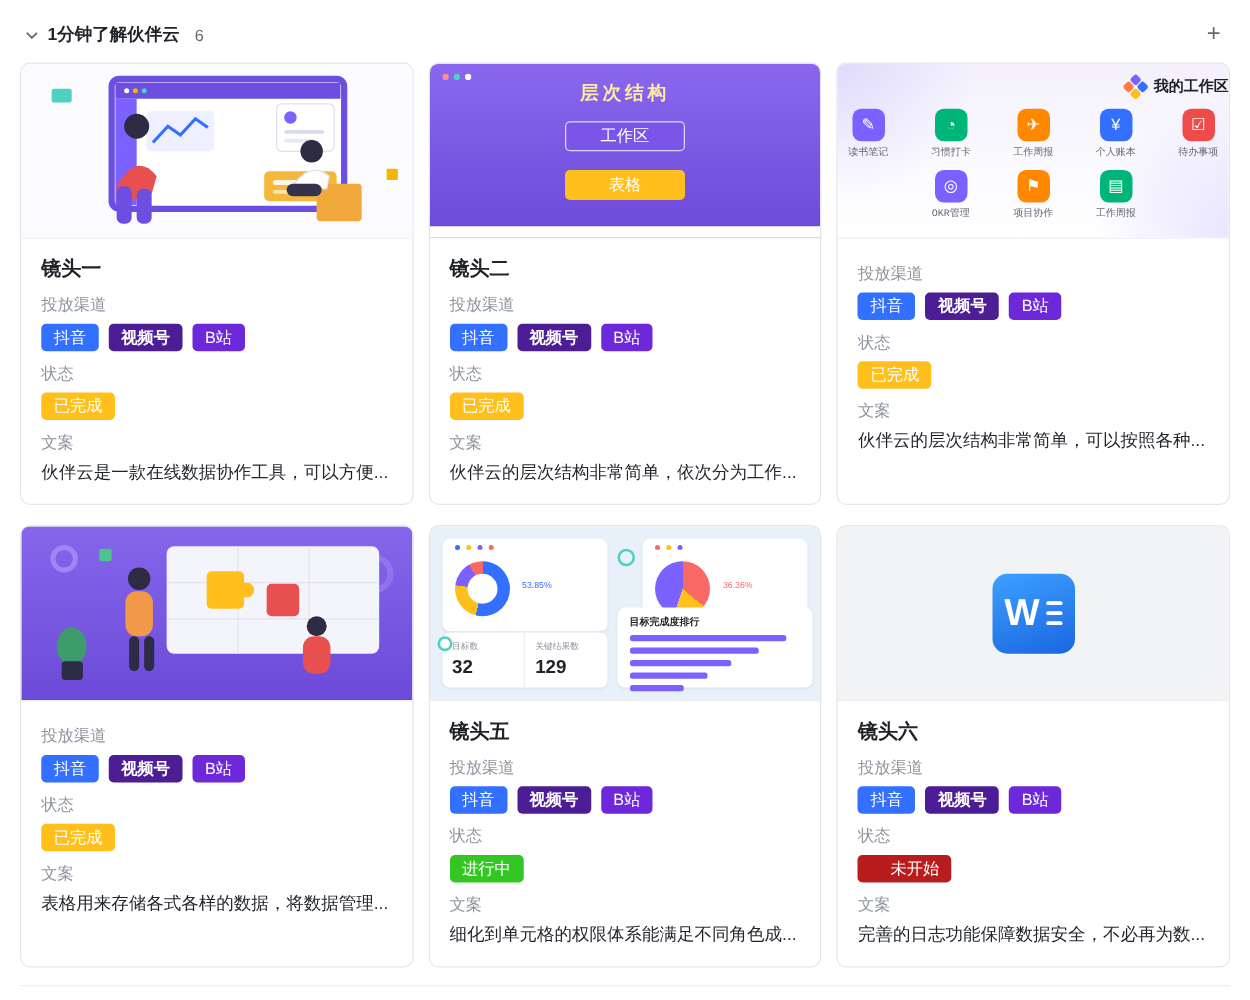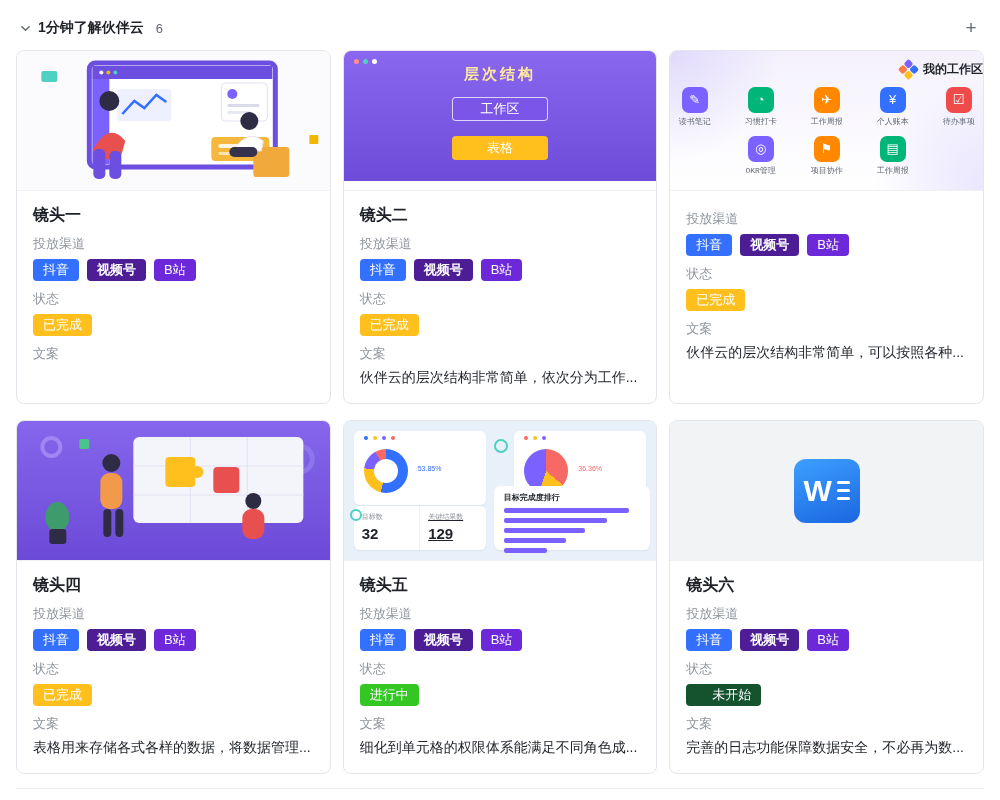--- a/index.html
+++ b/index.html
@@ -26,21 +26,21 @@
   .cbody { padding:10px 16px 16px; }
   .ctitle { font-size:16px; font-weight:700; margin:4px 0 2px; }
   .flabel { font-size:13px; color:#8f959e; margin:9px 0 6px; }
   .tagrow { display:flex; gap:8px; }
   .tag { height:22px; line-height:22px; padding:0 10px; border-radius:4px; color:#fff; font-size:13px; white-space:nowrap; }
   .t-dy   { background:#3370FF; }
   .t-sph  { background:#4c1d95;font-weight:bold; }
   .t-bili { background:#6d28d9; }
   .st-done { background:#FFC01E; }
   .st-prog { background:#34C724; }
-  .st-not  { background:#14532d;padding-left:26px; }
+  .st-not  { background:#b91c1c;padding-left:26px; }
   .ccopy { font-size:14px; color:#1f2329; margin-top:3px; white-space:nowrap; overflow:hidden; text-overflow:ellipsis; }
 
   
   .cover-2 { background:linear-gradient(180deg,#8A67EE,#6C4AD8); }
   .win-dots { position:absolute; top:8px; left:10px; display:flex; gap:4px; }
   .win-dots i { width:5px; height:5px; border-radius:50%; display:block; }
   .win-dots i:nth-child(1){ background:#FF8F8F; }
   .win-dots i:nth-child(2){ background:#4ED0C2; }
   .win-dots i:nth-child(3){ background:#ffffff; }
   .c2-title { text-align:center; margin-top:14px; color:#FFE9A0; font-weight:700; font-size:15px; letter-spacing:3px; }
@@ -83,21 +83,21 @@
   .lg-b{background:#3370FF}.lg-y{background:#FFC01E}.lg-p{background:#7B61FF}.lg-r{background:#F76964}
   .donut { width:44px; height:44px; border-radius:50%; position:relative; margin-top:6px;
            background:conic-gradient(#3370FF 0 54%, #FFC01E 54% 77%, #7B61FF 77% 92%, #F76964 92% 100%); }
   .donut::after { content:""; position:absolute; inset:10px; background:#fff; border-radius:50%; }
   .pie { width:44px; height:44px; border-radius:50%; margin-top:6px;
          background:conic-gradient(#F76964 0 36%, #FFC01E 36% 55%, #7B61FF 55% 100%); }
   .c5-pct { font-size:7px; color:#3370FF; }
   .c5-pct.red { color:#F76964; }
   .c5-stats { left:10px; bottom:10px; width:132px; height:44px; display:flex; }
   .c5-stat { flex:1; padding:6px 8px; }
-  .c5-stat + .c5-stat { border-left:1px solid #f0f0f2;text-decoration:underline; }
+  .c5-stat + .c5-stat { border-left:1px solid #f0f0f2; }
   .c5-stat-label { font-size:7px; color:#8f959e; white-space:nowrap; }
   .c5-stat-value { font-size:15px; font-weight:700; margin-top:3px; }
   .c5-rank { left:150px; bottom:10px; width:156px; height:64px; padding:6px 10px; }
   .c5-rank-title { font-size:8px; font-weight:700; color:#1f2329; }
   .c5-bar { height:5px; background:#7B61FF; border-radius:2px; margin-top:5px; }
 
   
   .cover-6 { background:#F2F3F5; display:flex; align-items:center; justify-content:center; }
   .word-icon { width:66px; height:64px; border-radius:12px; background:linear-gradient(160deg,#3DA0FF,#1B66E0);
                display:flex; align-items:center; justify-content:center; gap:5px; color:#fff; }
@@ -163,20 +163,21 @@
         <div class="tagrow">
           <span class="tag t-dy">抖音</span>
           <span class="tag t-sph">视频号</span>
           <span class="tag t-bili">B站</span>
         </div>
         <div class="flabel">状态</div>
         <div class="tagrow">
             <span class="tag st-done">已完成</span>
           </div>
         <div class="flabel">文案</div>
+        <div class="ccopy">伙伴云是一款在线数据协作工具，可以方便...</div>
       </div>
     </article>
 
     <article class="card">
       <div class="cover cover-2">
         <div class="win-dots">
             <i></i>
             <i></i>
             <i></i>
           </div>
@@ -291,21 +292,20 @@
           <rect x="85" y="52" width="22" height="36" rx="9" fill="#F2994A"></rect>
           <rect x="88" y="88" width="8" height="28" rx="4" fill="#2E2C44"></rect>
           <rect x="100" y="88" width="8" height="28" rx="4" fill="#2E2C44"></rect>
           <circle cx="238" cy="80" r="8" fill="#2E2C44"></circle>
           <rect x="227" y="88" width="22" height="30" rx="9" fill="#E8504F"></rect>
           <ellipse cx="42" cy="96" rx="12" ry="15" fill="#3E9B6C"></ellipse>
           <rect x="34" y="108" width="17" height="15" rx="3" fill="#2E2C44"></rect>
         </svg>
       </div>
       <div class="cbody">
-        <h3 class="ctitle">镜头四</h3>
         <div class="flabel">投放渠道</div>
         <div class="tagrow">
           <span class="tag t-dy">抖音</span>
           <span class="tag t-sph">视频号</span>
           <span class="tag t-bili">B站</span>
         </div>
         <div class="flabel">状态</div>
         <div class="tagrow">
             <span class="tag st-done">已完成</span>
           </div>

